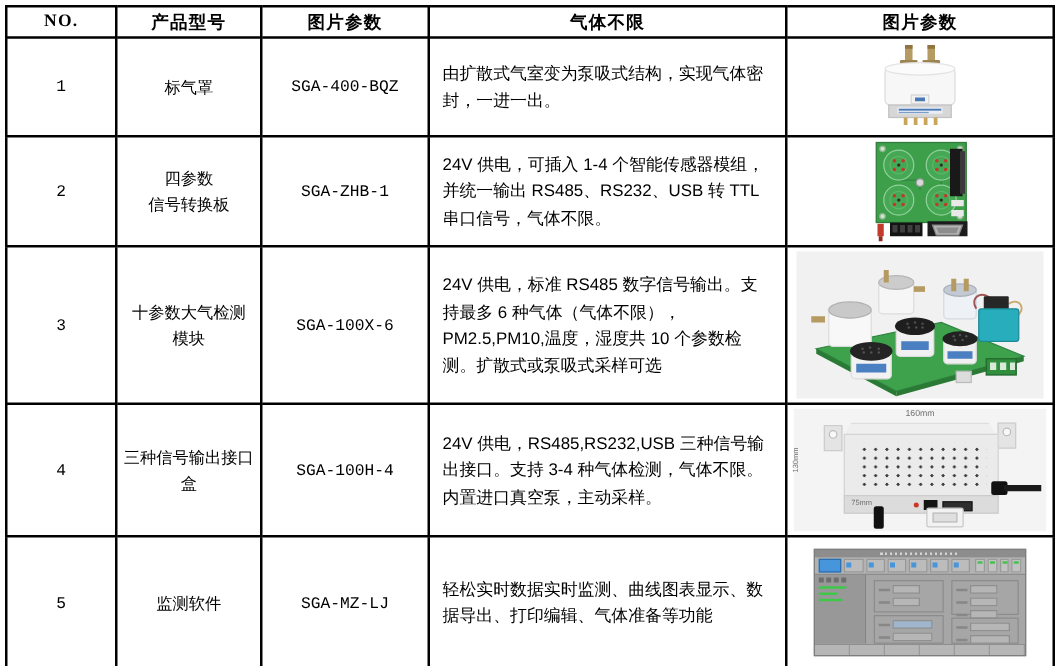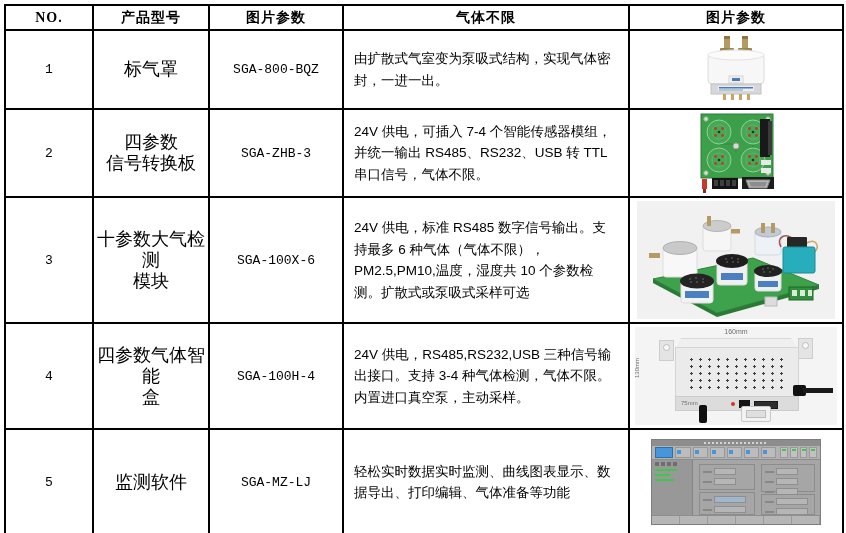--- a/index.html
+++ b/index.html
@@ -13,21 +13,21 @@
     border-collapse:collapse;table-layout:fixed;
     margin:4px 0 0 4px;width:838px;
   }
   table.spec th, table.spec td{border:2px solid #000;overflow:hidden;}
   th.hdr{
     height:21px;font-size:14px;font-weight:bold;text-align:center;
     padding:1px 2px;letter-spacing:1px;font-family:Liberation Serif, serif;
   }
   td.c-no{ text-align:center;vertical-align:middle;font-size:13px;
     font-family:"Liberation Mono","DejaVu Sans Mono",monospace;}
-  td.c-name{text-align:center;vertical-align:middle;font-size:18px;
+  td.c-name{text-align:center;vertical-align:middle;font-size:13px;
     white-space:pre-line;line-height:21px;}
   td.c-model{text-align:center;vertical-align:middle;font-size:13px;
     font-family:"Liberation Mono","DejaVu Sans Mono",monospace;letter-spacing:0;}
   td.c-func{text-align:left;vertical-align:middle;font-size:13.5px;
     line-height:21.5px;padding:5px 10px 5px 10px;}
   td.c-photo{vertical-align:middle;padding:0;}
   .ph{position:relative;margin:0 auto;}
   .ph svg{display:block;}
 
   
@@ -103,21 +103,21 @@
       <th class="hdr">图片参数</th>
       <th class="hdr">气体不限</th>
       <th class="hdr">图片参数</th>
     </tr>
   </thead>
   <tbody>
 
     <tr style="height:79px">
       <td class="c-no">1</td>
       <td class="c-name">标气罩</td>
-      <td class="c-model">SGA-800-BQZ</td>
+      <td class="c-model">SGA-400-BQZ</td>
       <td class="c-func">由扩散式气室变为泵吸式结构，实现气体密封，一进一出。</td>
       <td class="c-photo">
         <div class="ph" style="width:150px;height:74px">
           <svg width="150" height="74" viewBox="0 0 150 74">
             <rect x="63" y="3" width="6" height="15" fill="#b59a62"></rect>
             <rect x="63" y="3" width="6" height="3" fill="#8f7440"></rect>
             <rect x="81" y="3" width="6" height="15" fill="#b59a62"></rect>
             <rect x="81" y="3" width="6" height="3" fill="#8f7440"></rect>
             <rect x="59" y="15" width="14" height="6" rx="1" fill="#9c8350"></rect>
             <rect x="77" y="15" width="14" height="6" rx="1" fill="#9c8350"></rect>
@@ -135,22 +135,22 @@
             <rect x="86" y="61" width="3" height="6" fill="#c9a45d"></rect>
           </svg>
         </div>
       </td>
     </tr>
 
     <tr style="height:88px">
       <td class="c-no">2</td>
       <td class="c-name">四参数
 信号转换板</td>
-      <td class="c-model">SGA-ZHB-3</td>
-      <td class="c-func">24V 供电，可插入 7-4 个智能传感器模组，并统一输出 RS485、RS232、USB 转 TTL 串口信号，气体不限。</td>
+      <td class="c-model">SGA-ZHB-1</td>
+      <td class="c-func">24V 供电，可插入 1-4 个智能传感器模组，并统一输出 RS485、RS232、USB 转 TTL 串口信号，气体不限。</td>
       <td class="c-photo">
         <div class="ph" style="width:160px;height:84px">
           <svg width="160" height="84" viewBox="0 0 160 84">
             <defs>
               <g id="fp">
                 <circle r="12" fill="#46a854" stroke="#8fd09b"></circle>
                 <circle r="7" fill="none" stroke="#5cb568"></circle>
                 <circle cx="-3.5" cy="-3.5" r="1.4" fill="#c0392b"></circle>
                 <circle cx="3.5" cy="-3.5" r="1.4" fill="#c0392b"></circle>
                 <circle cx="-3.5" cy="3.5" r="1.4" fill="#c0392b"></circle>
@@ -253,21 +253,21 @@
             <rect x="163" y="89" width="5" height="6" fill="#d8ead8"></rect>
             <rect x="171" y="89" width="4" height="6" fill="#d8ead8"></rect>
             <rect x="128" y="96" width="12" height="9" fill="#dcdcdc" stroke="#bbbbbb"></rect>
           </svg>
         </div>
       </td>
     </tr>
 
     <tr style="height:106px">
       <td class="c-no">4</td>
-      <td class="c-name">四参数气体智能
+      <td class="c-name">三种信号输出接口
 盒</td>
       <td class="c-model">SGA-100H-4</td>
       <td class="c-func">24V 供电，RS485,RS232,USB 三种信号输出接口。支持 3-4 种气体检测，气体不限。内置进口真空泵，主动采样。</td>
       <td class="c-photo">
         <div class="ph p4">
           <div class="dim-top">160mm</div>
           <div class="dim-left">130mm</div>
           <div class="flange fl-l">
                 <div class="hole"></div>
               </div>

